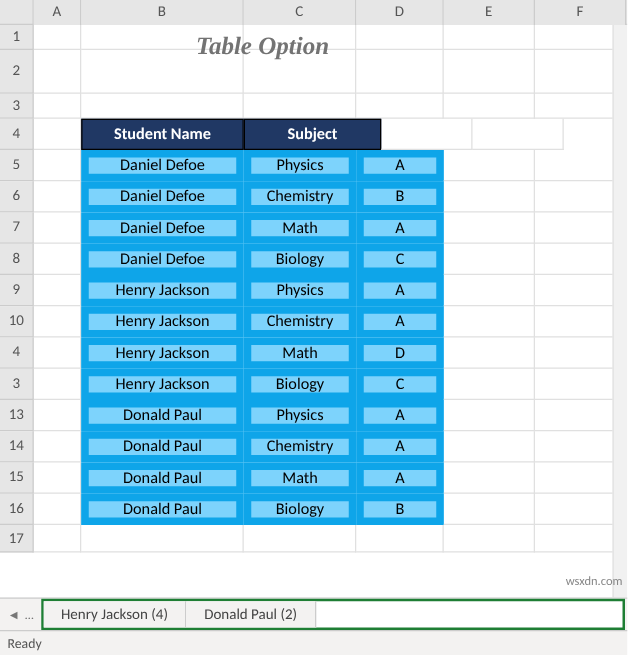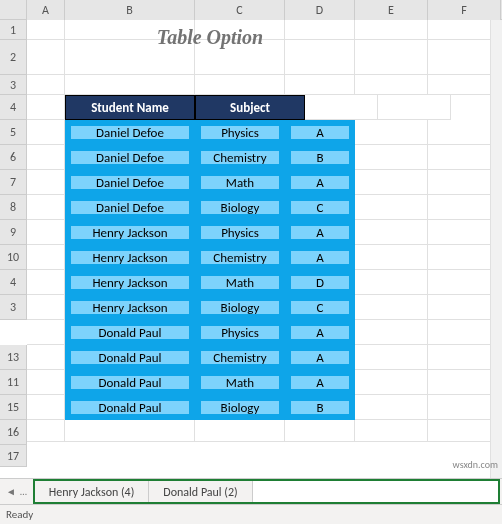--- a/index.html
+++ b/index.html
@@ -170,22 +170,22 @@
         <div class="row-h" style="height: 20px;">3</div>
         <div class="row-h" style="height: 25px;">4</div>
         <div class="row-h" style="height: 25px;">5</div>
         <div class="row-h" style="height: 25px;">6</div>
         <div class="row-h" style="height: 25px;">7</div>
         <div class="row-h" style="height: 25px;">8</div>
         <div class="row-h" style="height: 25px;">9</div>
         <div class="row-h" style="height: 25px;">10</div>
         <div class="row-h" style="height: 25px;">4</div>
         <div class="row-h" style="height: 25px;">3</div>
-        <div class="row-h" style="height: 25px; margin-top: 25px;">13</div>
-        <div class="row-h" style="height: 25px;">11</div>
+        <div class="row-h" style="height: 25px;">13</div>
+        <div class="row-h" style="height: 25px;">14</div>
         <div class="row-h" style="height: 25px;">15</div>
         <div class="row-h" style="height: 25px;">16</div>
         <div class="row-h" style="height: 22px;">17</div>
       </div>
     <div class="cells" id="cells">
         <div class="rowline" style="height: 20px;">
           <div class="cell" style="width: 38px; height: 20px;"></div>
           <div class="cell" style="width: 130px; height: 20px;"></div>
           <div class="cell" style="width: 90px; height: 20px;"></div>
           <div class="cell" style="width: 70px; height: 20px;"></div>

